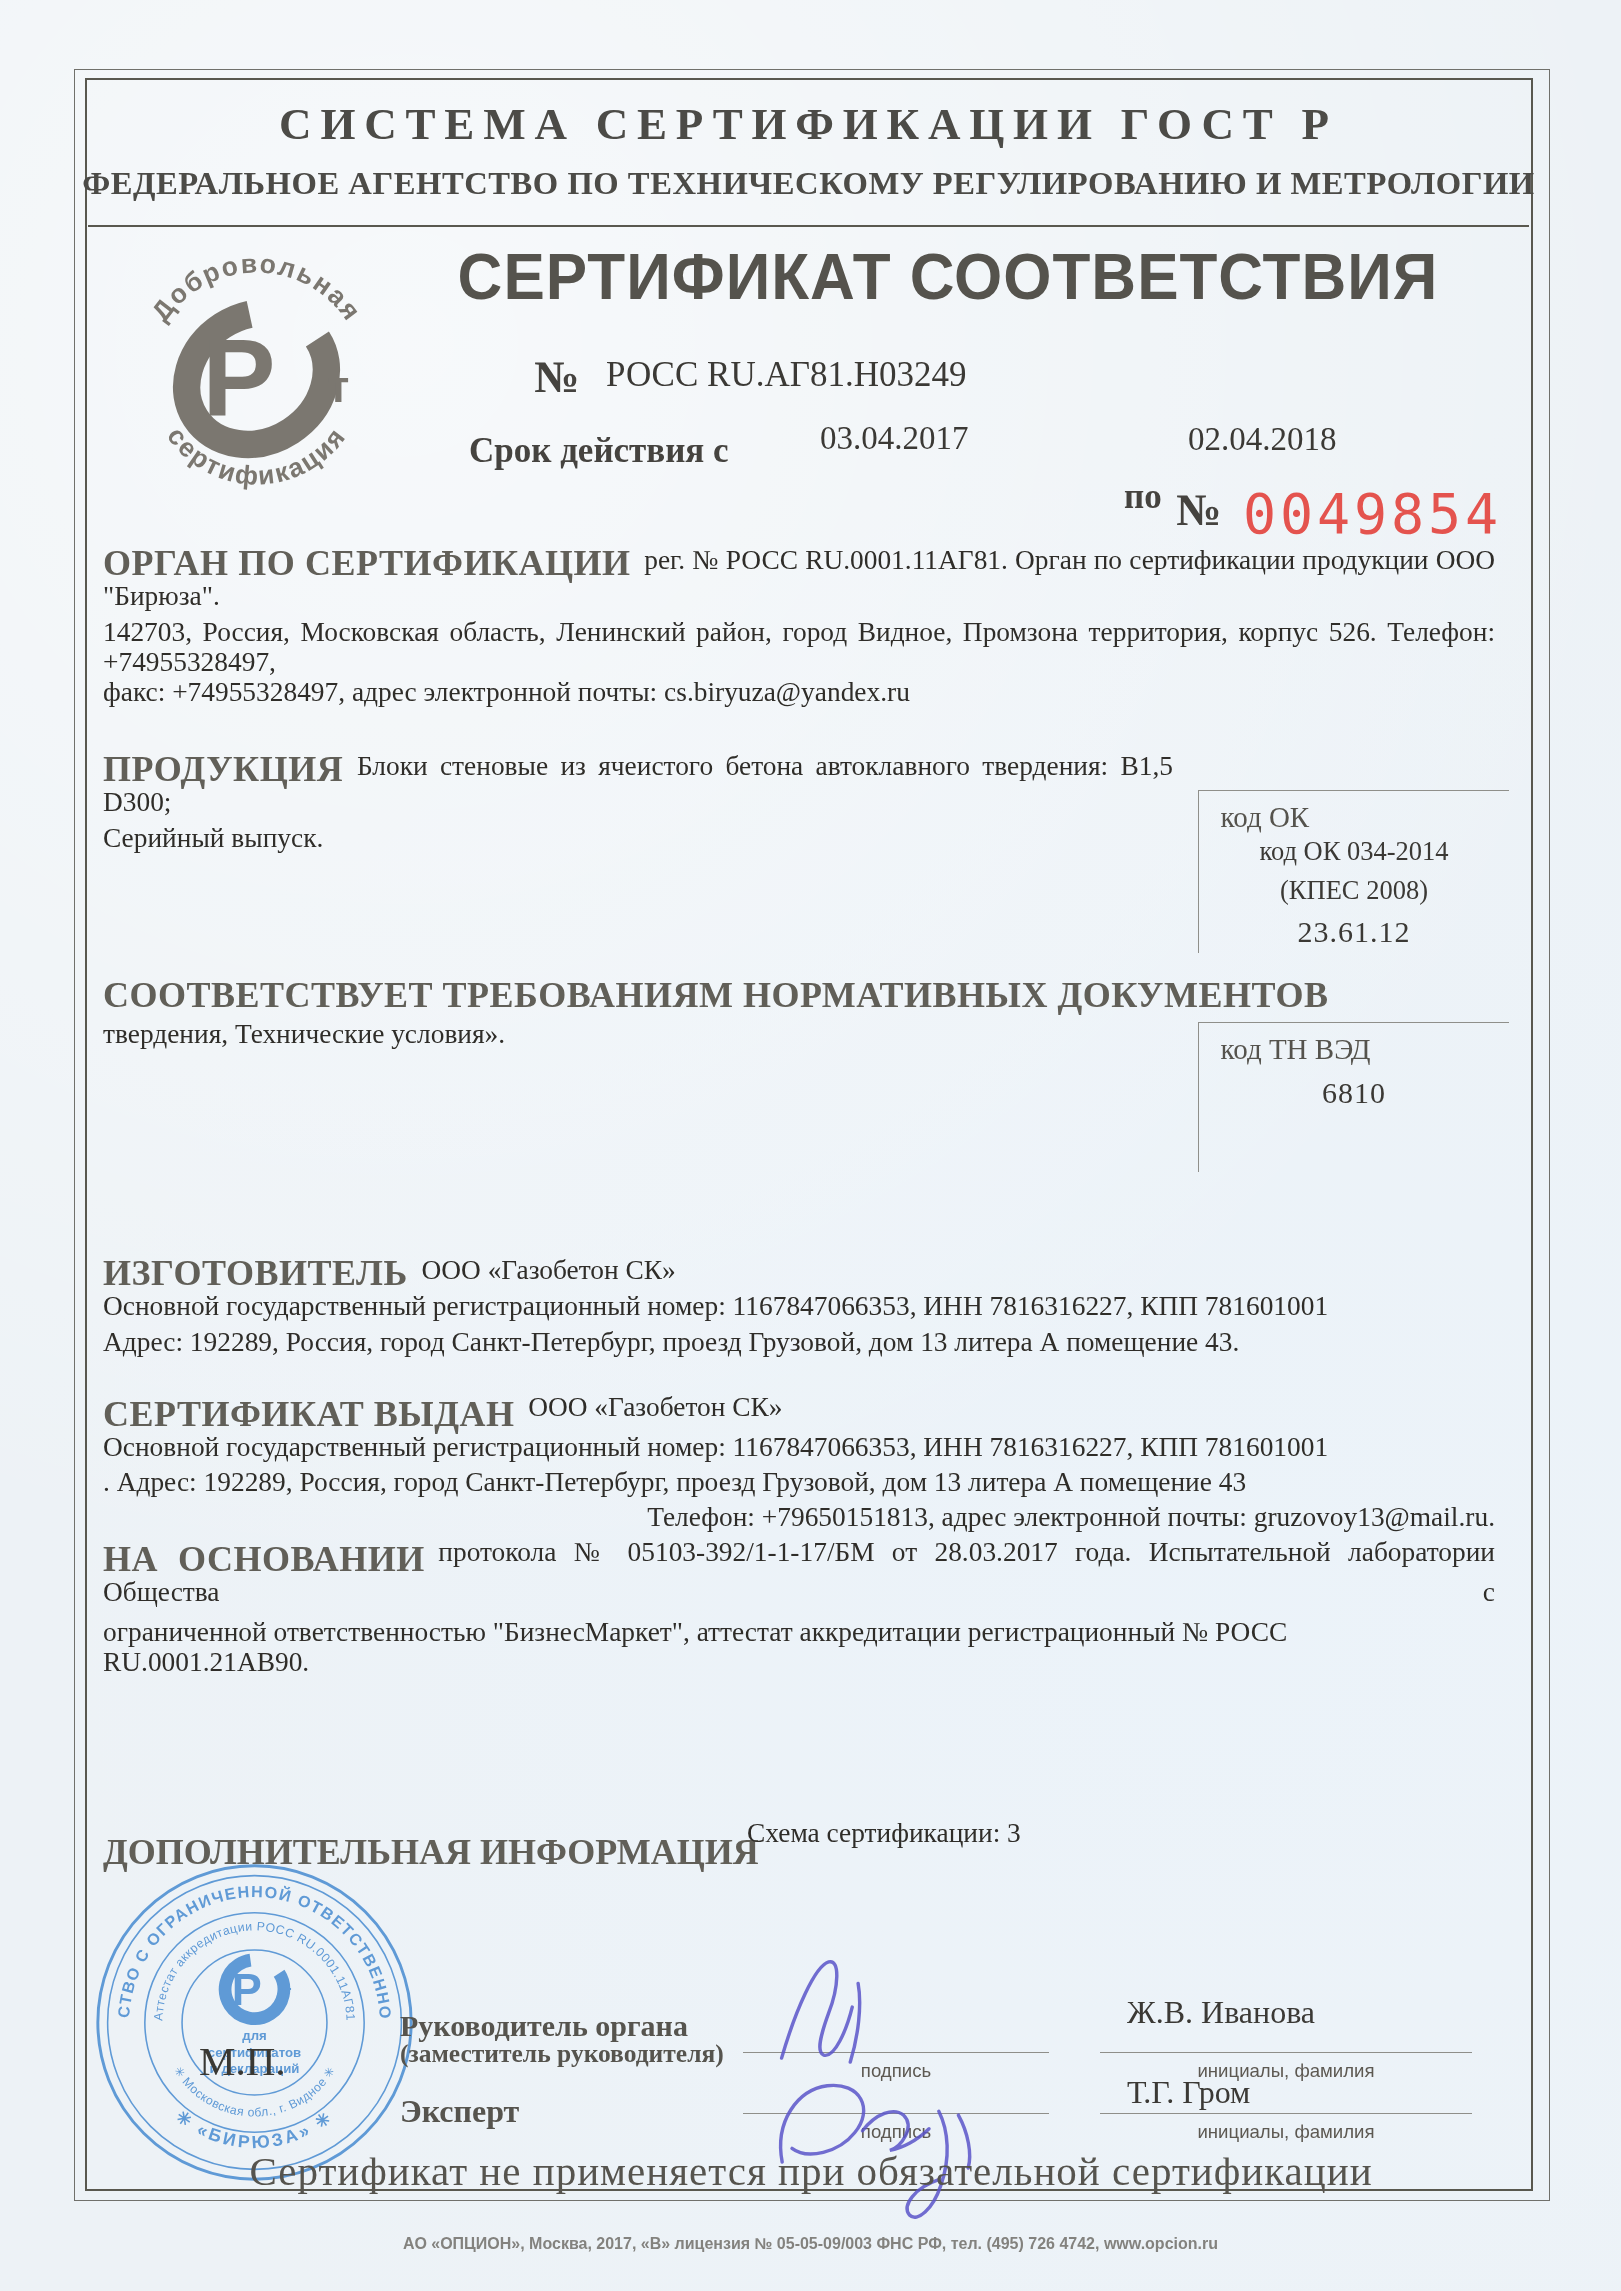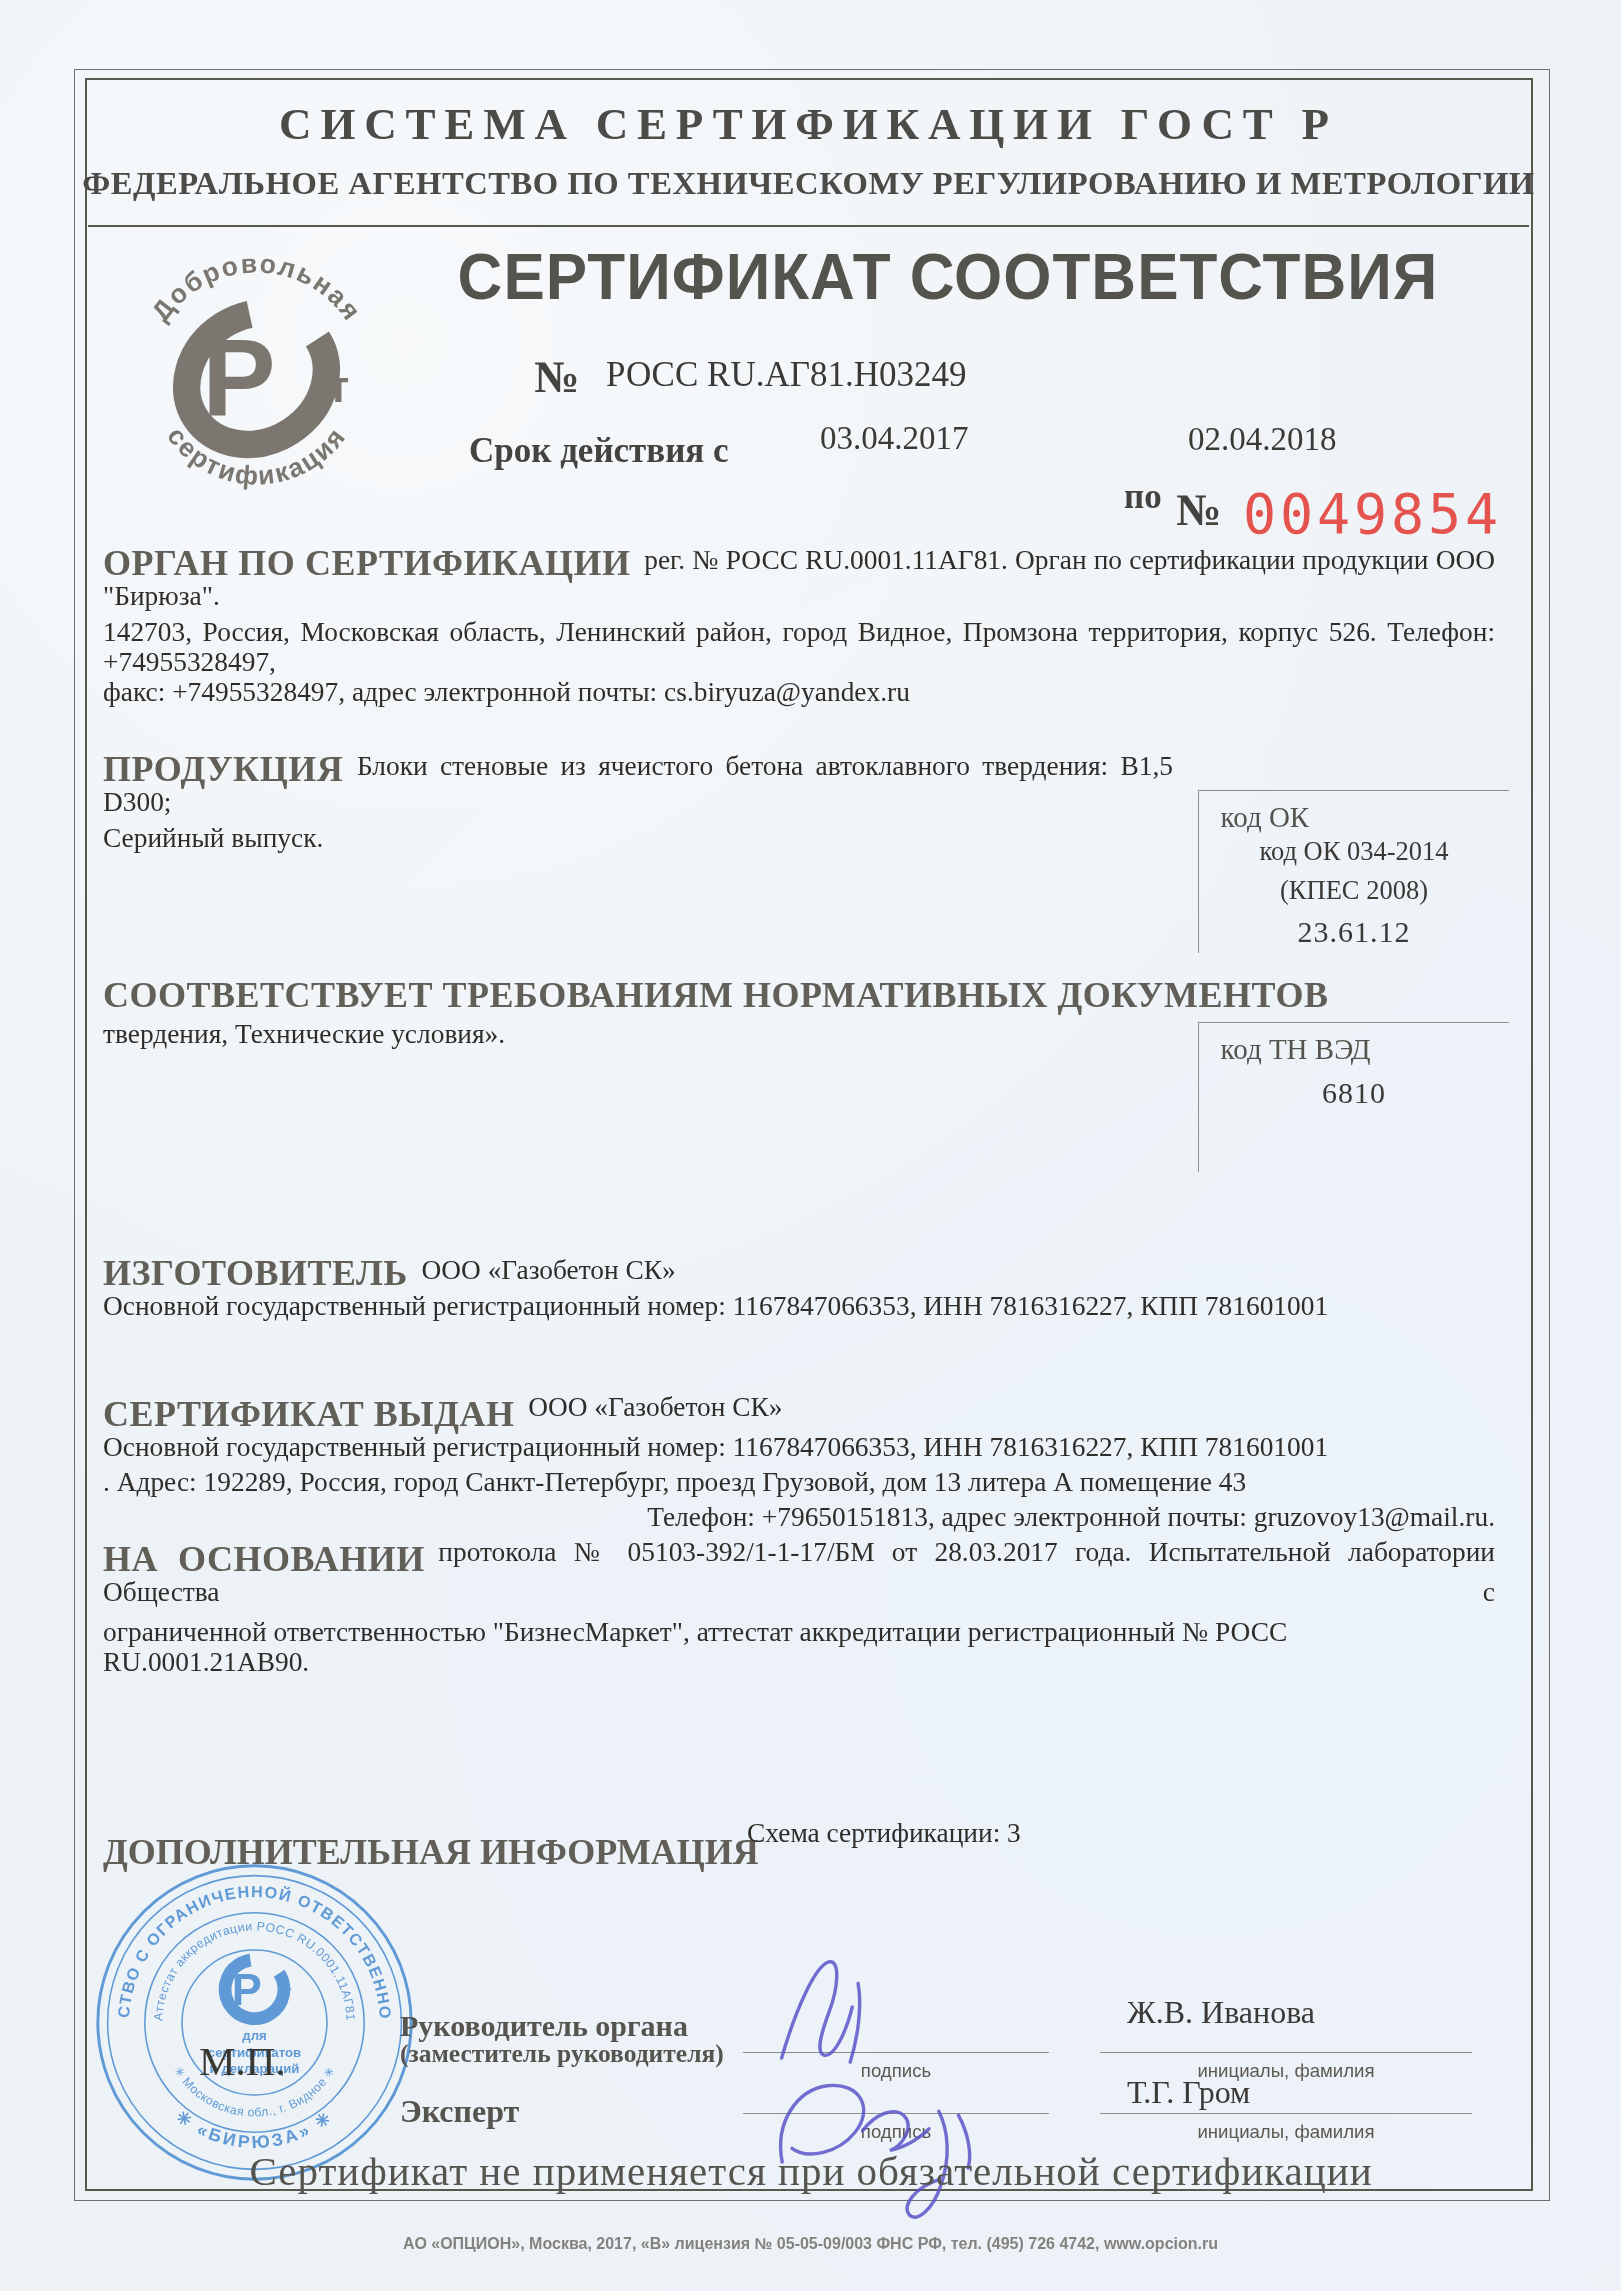--- a/index.html
+++ b/index.html
@@ -131,20 +131,21 @@
   <div class="abs codebox" style="left:1198px;top:1022px;width:310px;height:149px;">
     <div class="cb-label">код ТН ВЭД</div>
     <div class="cb-center" style="margin-top:9.8px;font-size:30px;letter-spacing:1px;">6810</div>
   </div>
 
   <div class="abs section" style="top:1255px;">
     <div>
       <span class="shead">ИЗГОТОВИТЕЛЬ</span><span class="raise6">ООО «Газобетон СК»</span>
     </div>
     <div>Основной государственный регистрационный номер: 1167847066353, ИНН 7816316227, КПП 781601001</div>
+    <div style="margin-top:5.9px;">Адрес: 192289, Россия, город Санкт-Петербург, проезд Грузовой, дом 13 литера А помещение 43.</div>
   </div>
 
   <div class="abs section" style="top:1392px;">
     <div>
       <span class="shead">СЕРТИФИКАТ ВЫДАН</span><span class="raise10">ООО «Газобетон СК»</span>
     </div>
     <div>Основной государственный регистрационный номер: 1167847066353, ИНН 7816316227, КПП 781601001</div>
     <div style="margin-top:4.9px;">. Адрес: 192289, Россия, город Санкт-Петербург, проезд Грузовой, дом 13 литера А помещение 43</div>
     <div style="margin-top:4.9px;text-align:right;">Телефон: +79650151813, адрес электронной почты: gruzovoy13@mail.ru.</div>
   </div>

